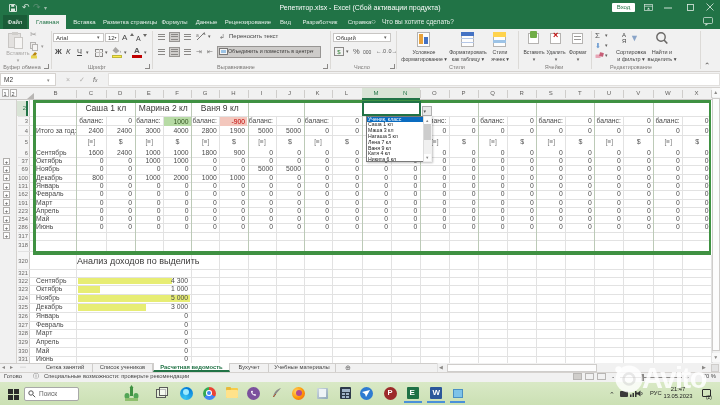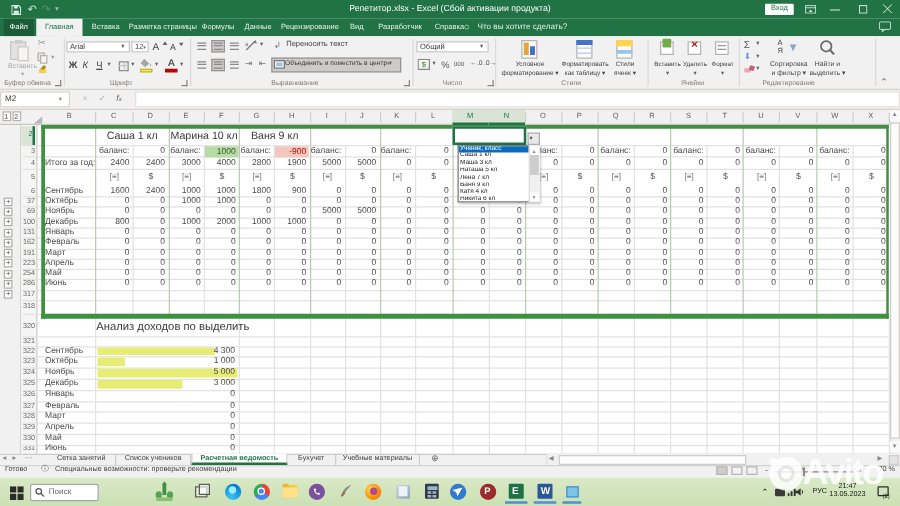--- a/index.html
+++ b/index.html
@@ -377,21 +377,21 @@
 <div style="left:594.4px;top:254.5px;width:1px;height:108px;background:#e2e2e2;"></div>
 <div style="left:623.3px;top:254.5px;width:1px;height:108px;background:#e2e2e2;"></div>
 <div style="left:653.3px;top:254.5px;width:1px;height:108px;background:#e2e2e2;"></div>
 <div style="left:682.2px;top:254.5px;width:1px;height:108px;background:#e2e2e2;"></div>
 <div style="left:711px;top:254.5px;width:1px;height:108px;background:#e2e2e2;"></div>
 <div style="left:33px;top:100px;width:678px;height:2.5px;background:#3f9142;"></div>
 <div style="left:33px;top:100px;width:2.5px;height:154.5px;background:#3f9142;"></div>
 <div style="left:708.5px;top:100px;width:2.5px;height:154.5px;background:#3f9142;"></div>
 <div style="left:33px;top:250.5px;width:678px;height:4px;background:#3f9142;"></div>
 <div style="left:77px;top:101.5px;width:57.5px;height:13.5px;color:#3b3a39;font-size:8.5px;line-height:13.5px;text-align:center;">Саша 1 кл</div>
-<div style="left:135.5px;top:101.5px;width:55.5px;height:13.5px;color:#3b3a39;font-size:8.5px;line-height:13.5px;text-align:center;">Марина 10 кл</div>
+<div style="left:135.5px;top:101.5px;width:55.5px;height:13.5px;color:#3b3a39;font-size:8.5px;line-height:13.5px;text-align:center;">Марина 2 кл</div>
 <div style="left:192px;top:101.5px;width:55.5px;height:13.5px;color:#3b3a39;font-size:8.5px;line-height:13.5px;text-align:center;">Ваня 9 кл</div>
 <div style="left:77px;top:115.5px;width:26.5px;height:10.5px;color:#4a4a4a;font-size:6.8px;line-height:10.5px;text-align:right;">баланс:</div>
 <div style="left:107px;top:115.5px;width:25.0px;height:10.5px;color:#4a4a4a;font-size:6.8px;line-height:10.5px;text-align:right;">0</div>
 <div style="left:135.5px;top:115.5px;width:25.0px;height:10.5px;color:#4a4a4a;font-size:6.8px;line-height:10.5px;text-align:right;">баланс:</div>
 <div style="left:164px;top:116.5px;width:27px;height:9.5px;background:#b7dba5;color:#375623;font-size:6.8px;line-height:9.5px;text-align:right;padding-right:2.5px;box-sizing:border-box;">1000</div>
 <div style="left:192px;top:115.5px;width:24.80000000000001px;height:10.5px;color:#4a4a4a;font-size:6.8px;line-height:10.5px;text-align:right;">баланс:</div>
 <div style="left:220.3px;top:116.5px;width:27.19999999999999px;height:9.5px;background:#f3c7bd;color:#c00000;font-size:6.8px;line-height:9.5px;text-align:right;padding-right:2.5px;box-sizing:border-box;">-900</div>
 <div style="left:248.5px;top:115.5px;width:24.5px;height:10.5px;color:#4a4a4a;font-size:6.8px;line-height:10.5px;text-align:right;">баланс:</div>
 <div style="left:276.5px;top:115.5px;width:24.5px;height:10.5px;color:#4a4a4a;font-size:6.8px;line-height:10.5px;text-align:right;">0</div>
 <div style="left:304.5px;top:115.5px;width:24.5px;height:10.5px;color:#4a4a4a;font-size:6.8px;line-height:10.5px;text-align:right;">баланс:</div>

